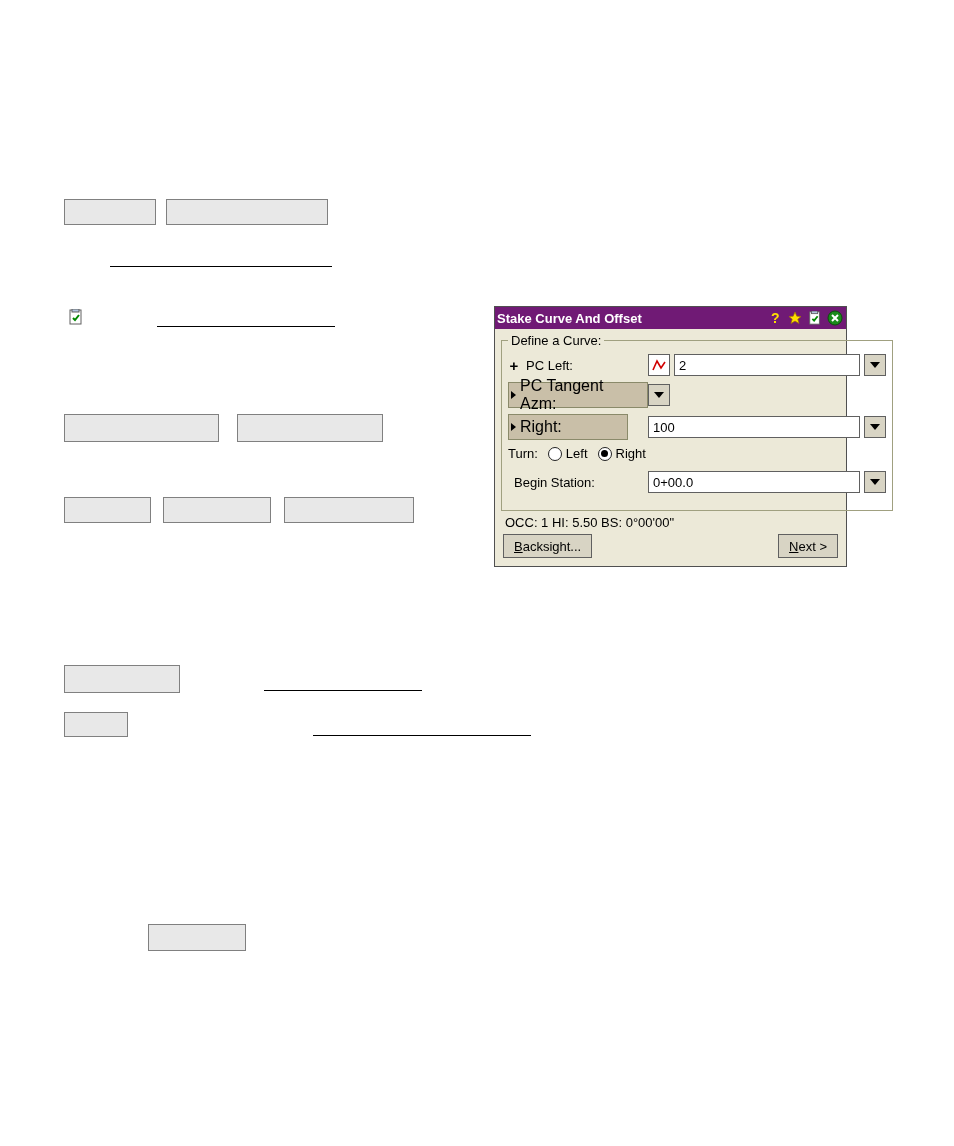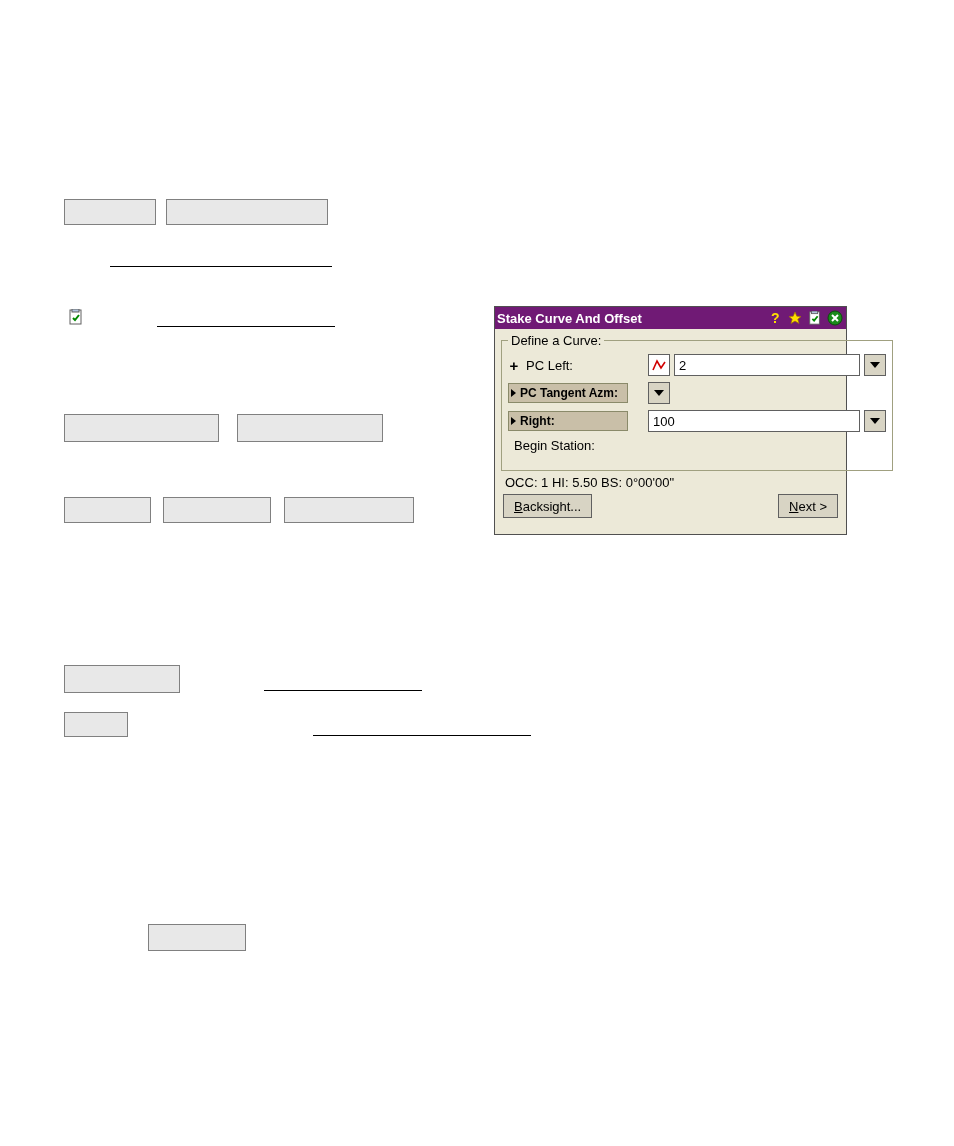--- a/index.html
+++ b/index.html
@@ -52,21 +52,21 @@
   .titlebar .ticon {
     width: 18px;
     height: 18px;
     display: flex;
     align-items: center;
     justify-content: center;
     margin-left: 2px;
   }
   .titlebar svg { display: block; }
   .dlg-body {
-    padding: 4px 6px 14px 6px;
+    padding: 4px 6px 6px 6px;
   }
   fieldset.group {
     border: 1px solid #a0a080;
     padding: 6px 6px 8px 6px;
     margin: 0 0 4px 0;
   }
   fieldset.group legend {
     padding: 0 3px;
     font-size: 13px;
   }
@@ -83,28 +83,27 @@
   .plus {
     font-weight: bold;
     font-size: 15px;
     margin-right: 6px;
     width: 12px;
     text-align: center;
   }
   .selector-btn {
     border: 1px solid #8a8a6a;
     background: #c9bfa8;
-    height: 20px;
+    height: 26px;
     display: inline-flex;
     align-items: center;
     padding: 0 4px 0 2px;
-    font-size: 12px;
+    font-size: 16px;
     cursor: default;
     min-width: 120px;
-    font-weight: bold;
   }
   .selector-btn .tri {
     width: 0; height: 0;
     border-top: 4px solid transparent;
     border-bottom: 4px solid transparent;
     border-left: 5px solid #000;
     margin-right: 4px;
   }
   .control-col {
     flex: 1;
@@ -305,24 +304,41 @@
           </span>
         </div>
         <div class="control-col">
           <input class="text-input" value="100" style="">
           <span class="drop-btn">
               <span class="dn"></span>
             </span>
         </div>
       </div>
 
+      <div class="turn-row">
+        <span>Turn:</span>
+        <span class="radio">
+          <span class="radio-circle"></span>
+          <span>Left</span>
+        </span>
+        <span class="radio">
+          <span class="radio-circle sel"></span>
+          <span>Right</span>
+        </span>
+      </div>
 
       <div class="row" style="margin-bottom:9px">
         <div class="label-col">
           <span style="padding-left:6px">Begin Station:</span>
+        </div>
+        <div class="control-col">
+          <input class="text-input" value="0+00.0" style="">
+          <span class="drop-btn">
+              <span class="dn"></span>
+            </span>
         </div>
       </div>
     </fieldset>
 
     <div class="status-line">OCC: 1  HI: 5.50  BS: 0°00'00"</div>
 
     <div class="btn-row">
       <button class="push-btn">
         <span class="ul">B</span>
           <span>acksight...</span>

